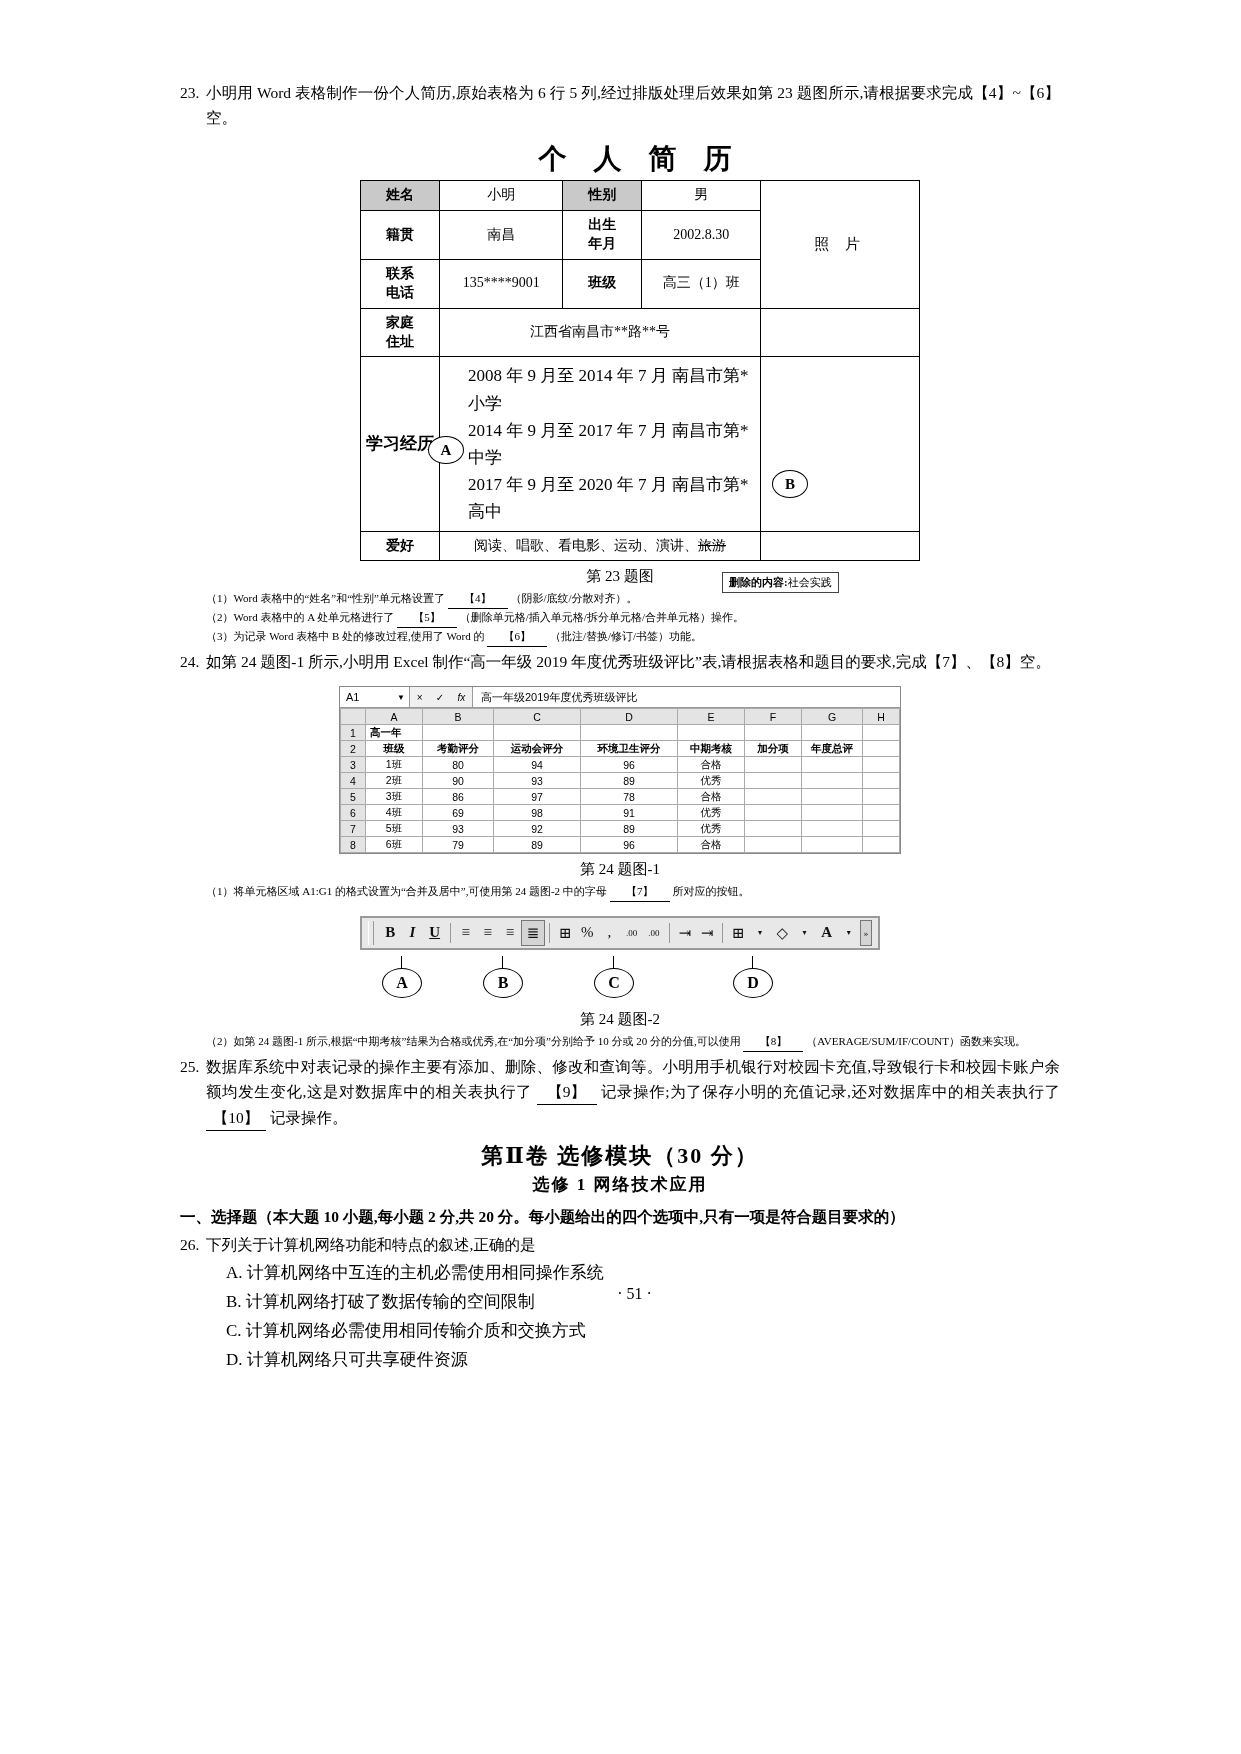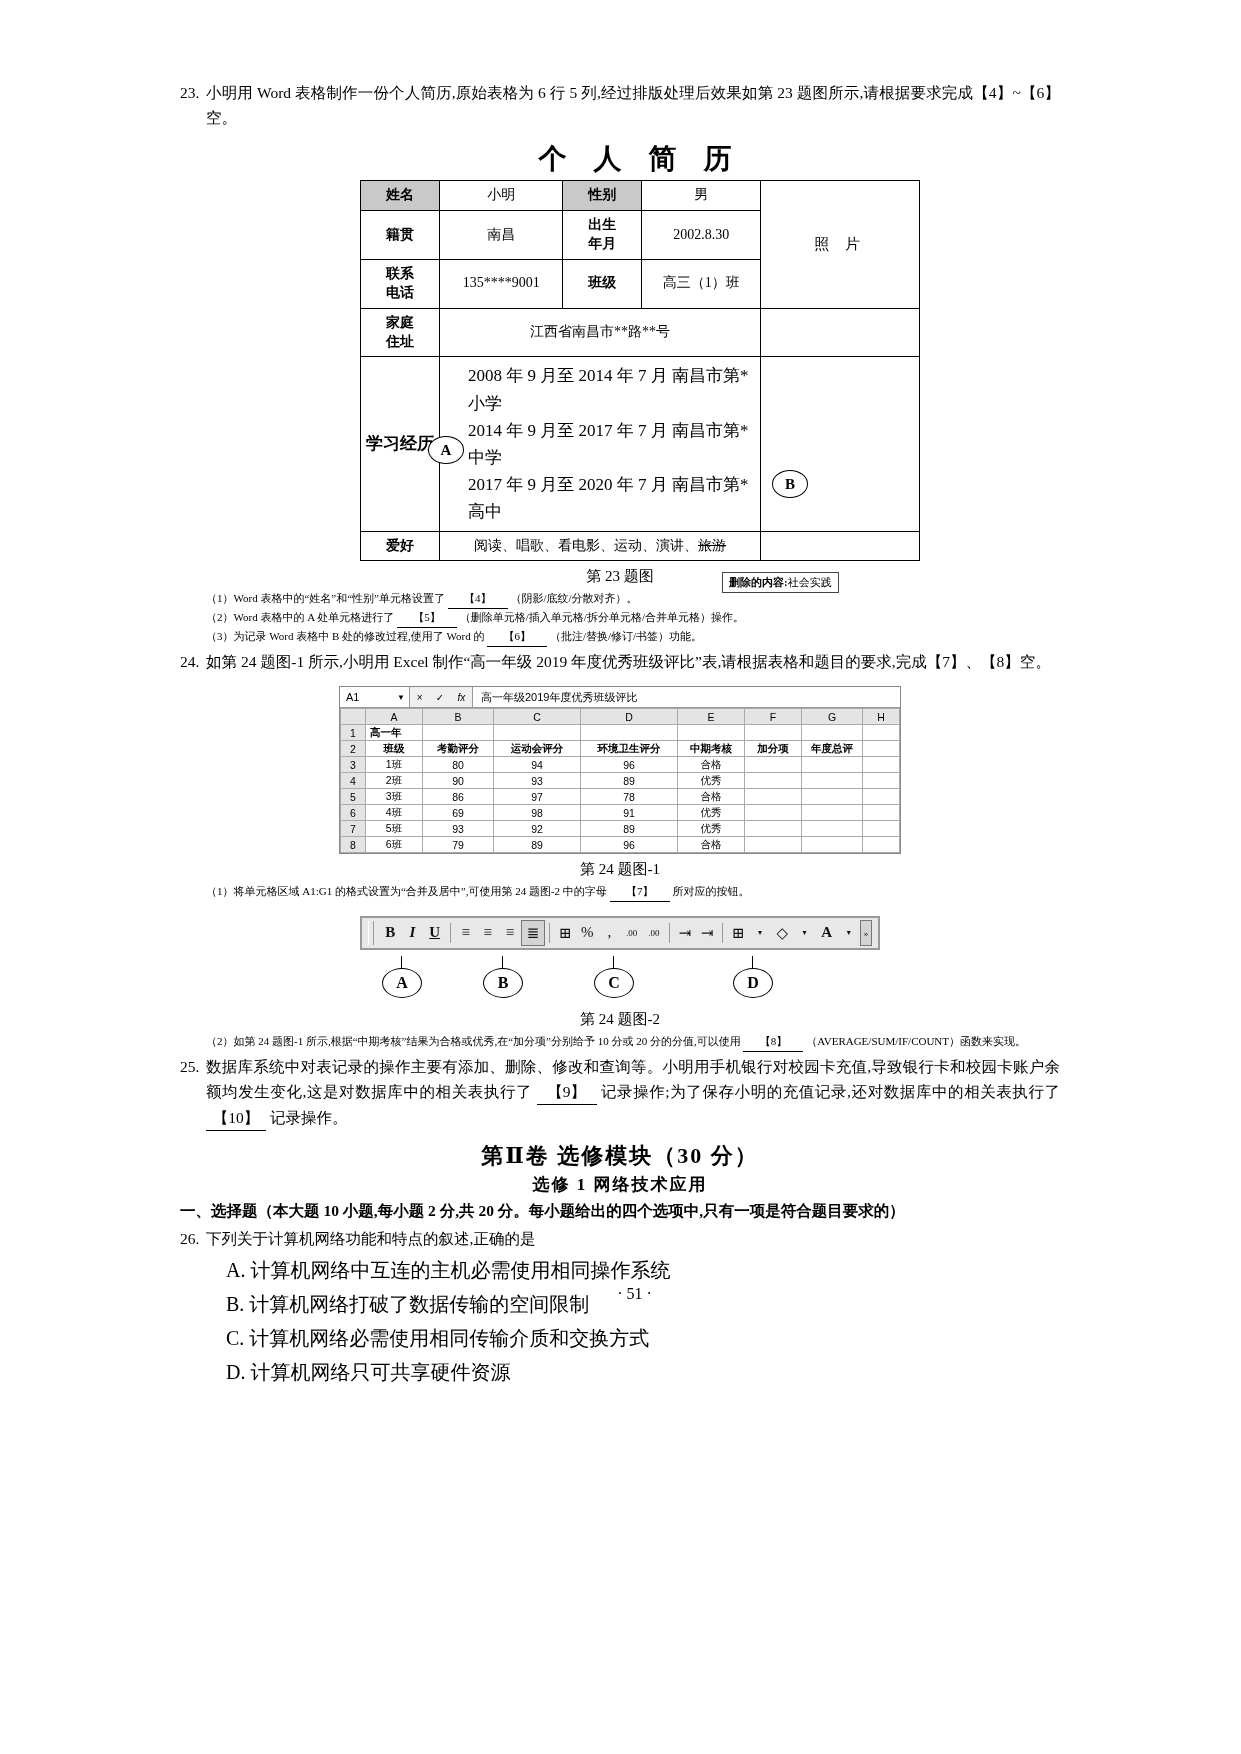--- a/index.html
+++ b/index.html
@@ -163,25 +163,25 @@
     text-align:center;
     font-size:22px;
     font-weight:bold;
     margin:10px 0 2px;
     letter-spacing:2px;
   }
   .section-sub{
     text-align:center;
     font-size:17px;
     font-weight:bold;
-    margin-bottom:2px;
+    margin-bottom:8px;
     letter-spacing:2px;
   }
   .bold-line{font-weight:bold;font-size:15.5px;line-height:1.7;}
-  .opt{margin-left:46px;font-size:20px;line-height:1.7;}
+  .opt{margin-left:46px;font-size:17px;line-height:1.7;}
   .pagenum{
     position:absolute;
     left:0;right:16px;
     top:1285px;
     text-align:center;
     font-size:16px;
     padding-left:44px;
   }
 </style>
 </head>

